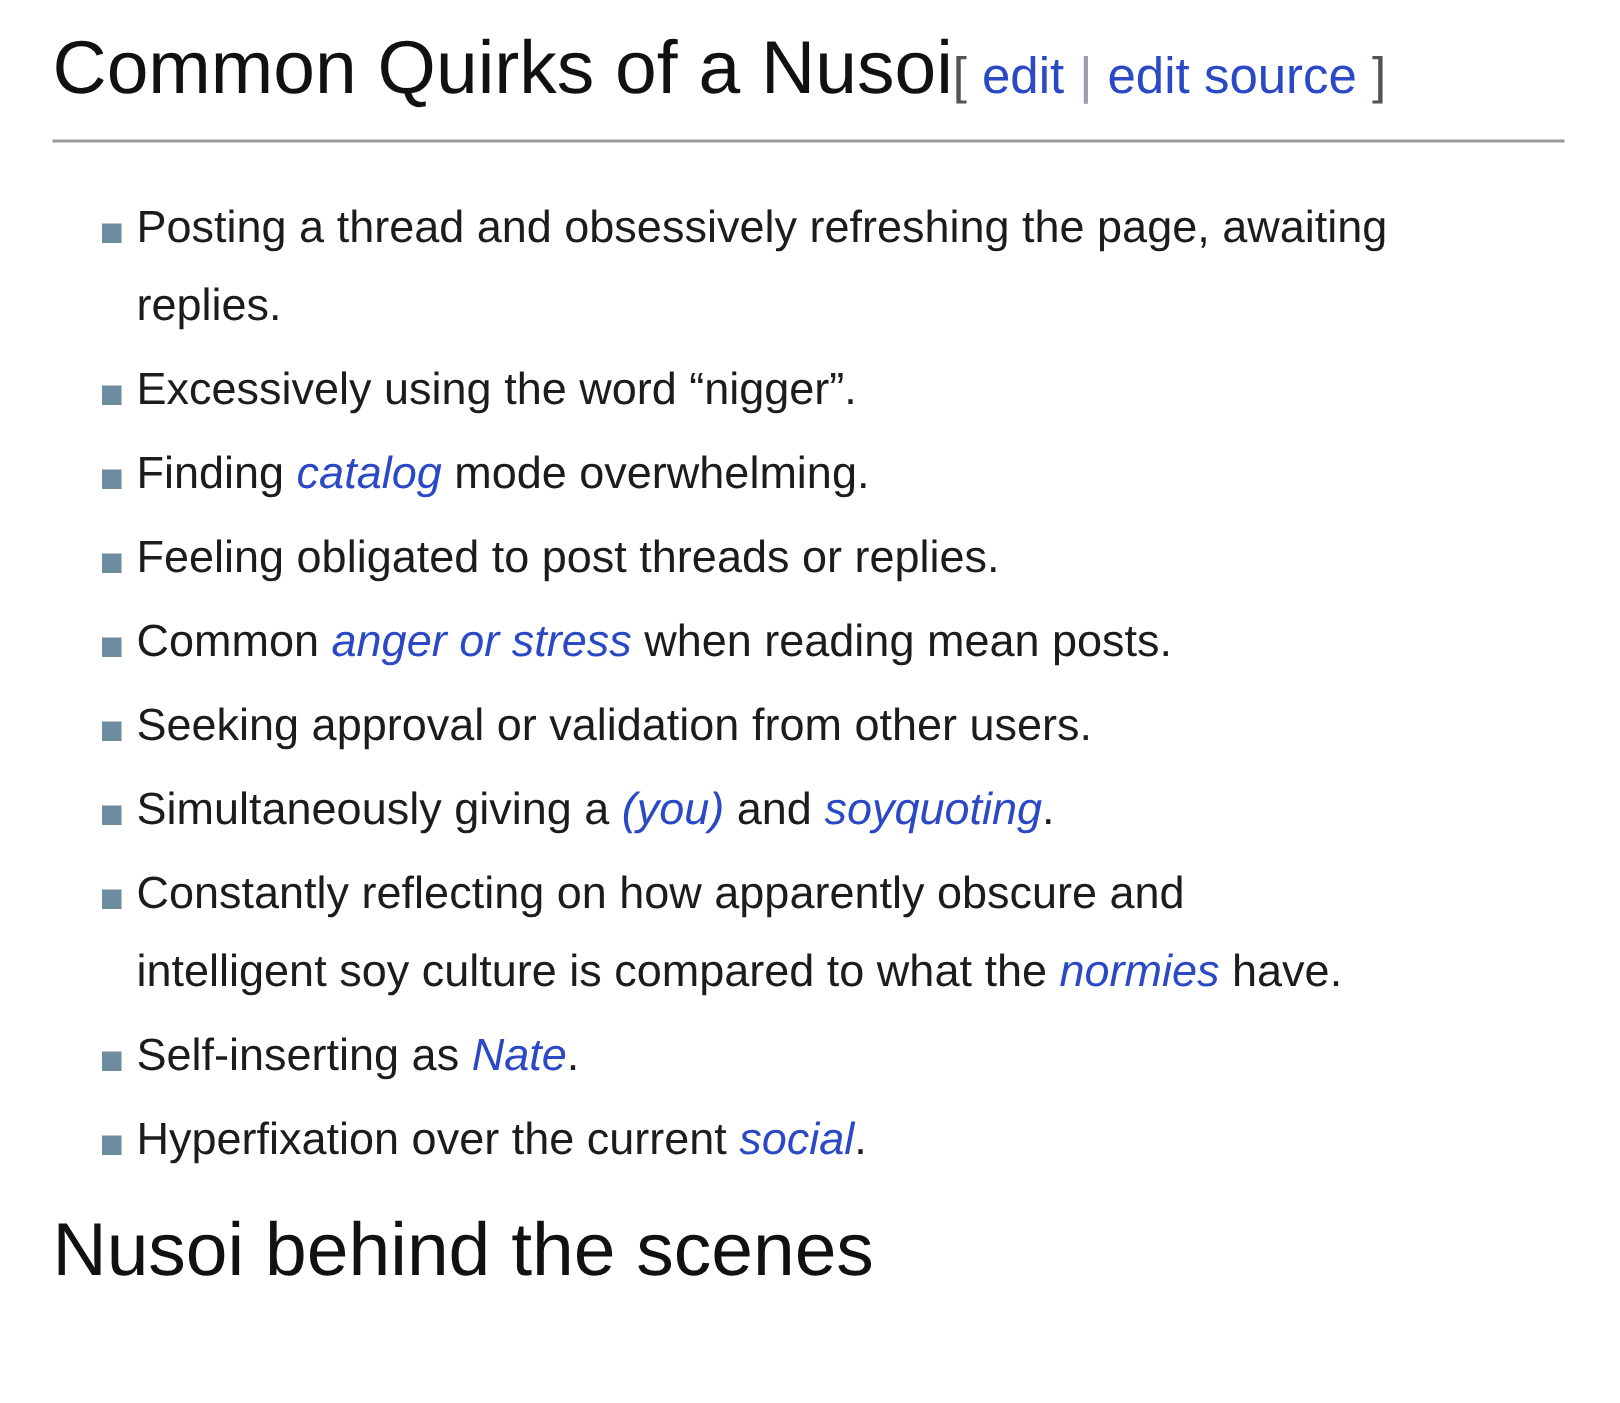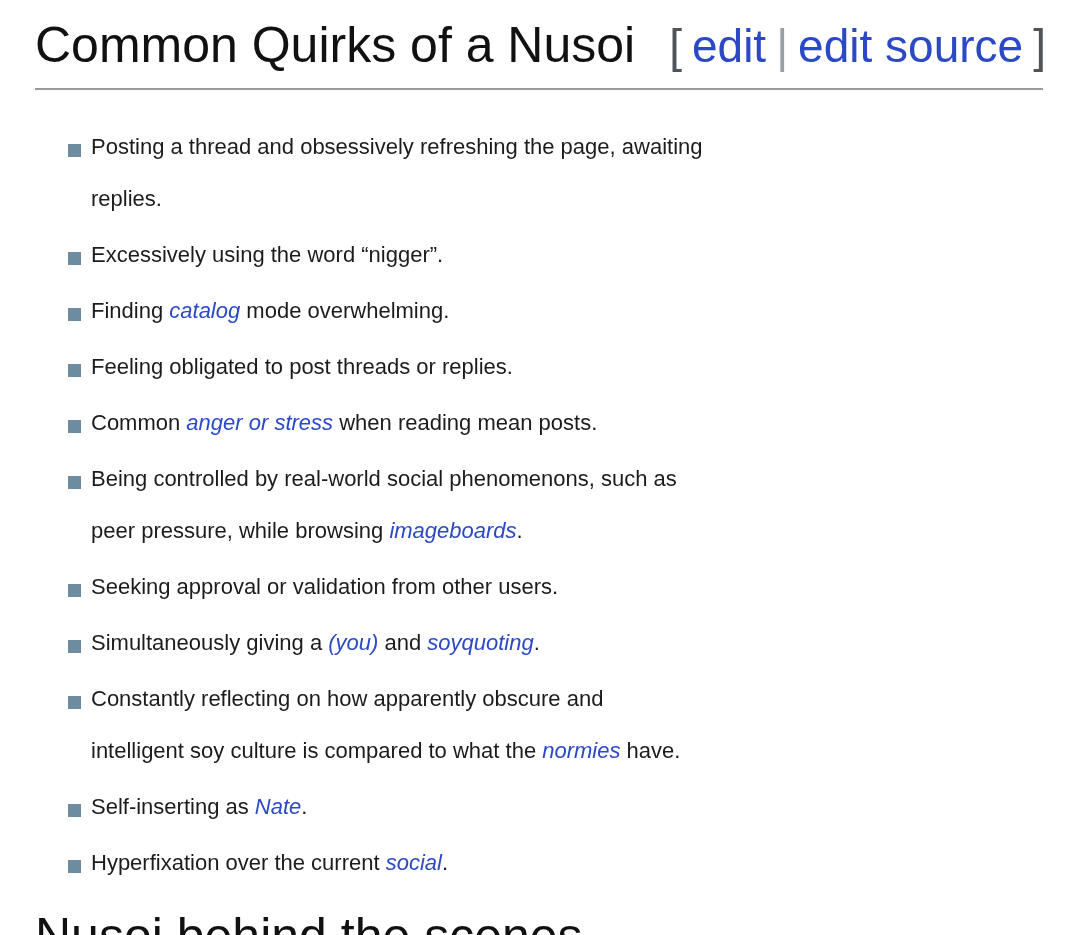--- a/index.html
+++ b/index.html
@@ -20,41 +20,40 @@
     font-size: 50px;
     font-weight: 400;
     color: var(--heading, #111);
     margin: 15px 0 0 0;
     line-height: 60px;
     padding-bottom: 12px;
     border-bottom: 2px solid var(--rule, #9a9a9a);
     white-space: nowrap;
   }
   .editsection {
-    font-size: 46px;
-    margin-left: 34px;
+    font-size: 34px;
     color: var(--bracket, #4f5459);
     white-space: nowrap;
   }
   .editsection a {
     color: var(--link, #2b49c5);
     text-decoration: none;
     cursor: pointer;
   }
   .editsection .bracket-open { margin-right: 10px; }
   .editsection .bracket-close { margin-left: 10px; }
   .editsection .pipe {
     color: var(--pipe, #98a0a6);
     margin: 0 10px;
   }
   ul.quirks {
     list-style: none;
     margin: 31px 0 0 33px;
     padding: 0;
-    font-size: 22px;
+    font-size: 30px;
     line-height: 52px;
     color: var(--text, #1c1c1c);
   }
   ul.quirks li {
     position: relative;
     padding-left: 23px;
     margin: 0 0 4px 0;
   }
   ul.quirks li::before {
     content: "";
@@ -99,24 +98,20 @@
       <li>
         <div class="line"><span>Finding </span><a class="wl">catalog</a><span> mode overwhelming.</span></div>
       </li>
       <li>
         <div class="line"><span>Feeling obligated to post threads or replies.</span></div>
       </li>
       <li>
         <div class="line"><span>Common </span><a class="wl">anger or stress</a><span> when reading mean posts.</span></div>
       </li>
       <li>
-        <div class="line"><span>Being controlled by real-world social phenomenons, such as</span></div>
-        <div class="line"><span>peer pressure, while browsing </span><a class="wl">imageboards</a><span>.</span></div>
-      </li>
-      <li>
         <div class="line"><span>Seeking approval or validation from other users.</span></div>
       </li>
       <li>
         <div class="line"><span>Simultaneously giving a </span><a class="wl">(you)</a><span> and </span><a class="wl">soyquoting</a><span>.</span></div>
       </li>
       <li>
         <div class="line"><span>Constantly reflecting on how apparently obscure and</span></div>
         <div class="line"><span>intelligent soy culture is compared to what the </span><a class="wl">normies</a><span> have.</span></div>
       </li>
       <li>

